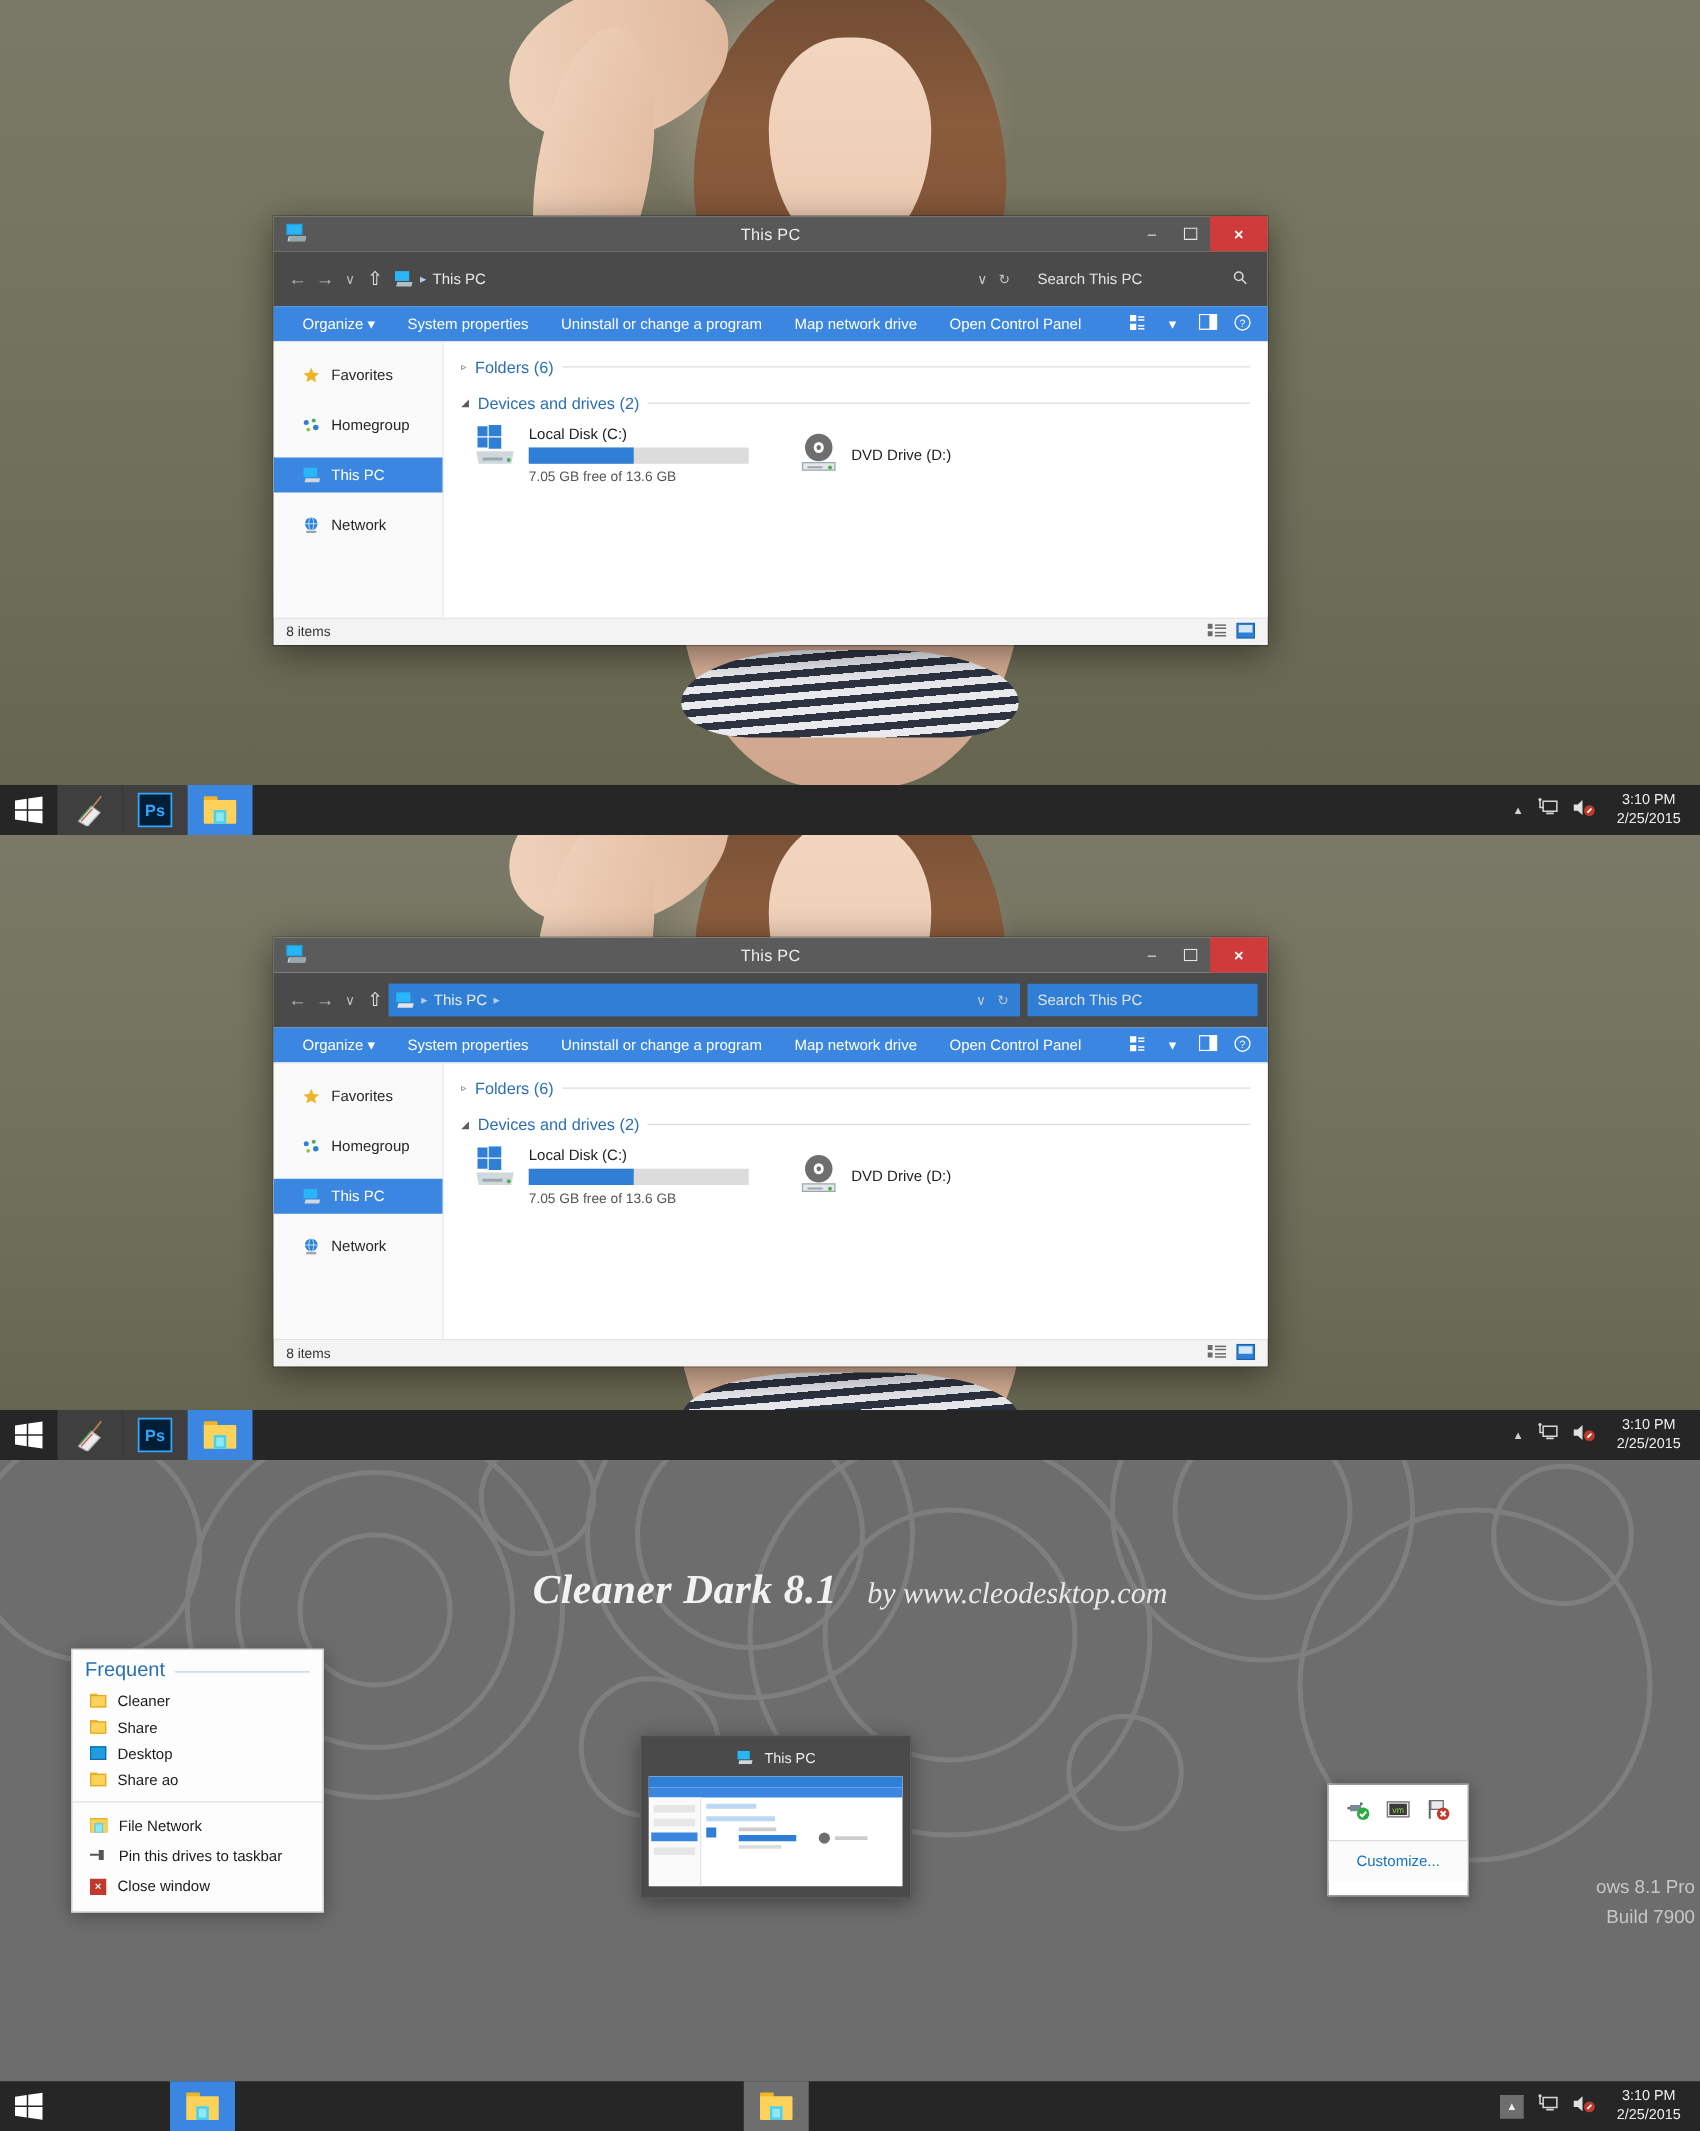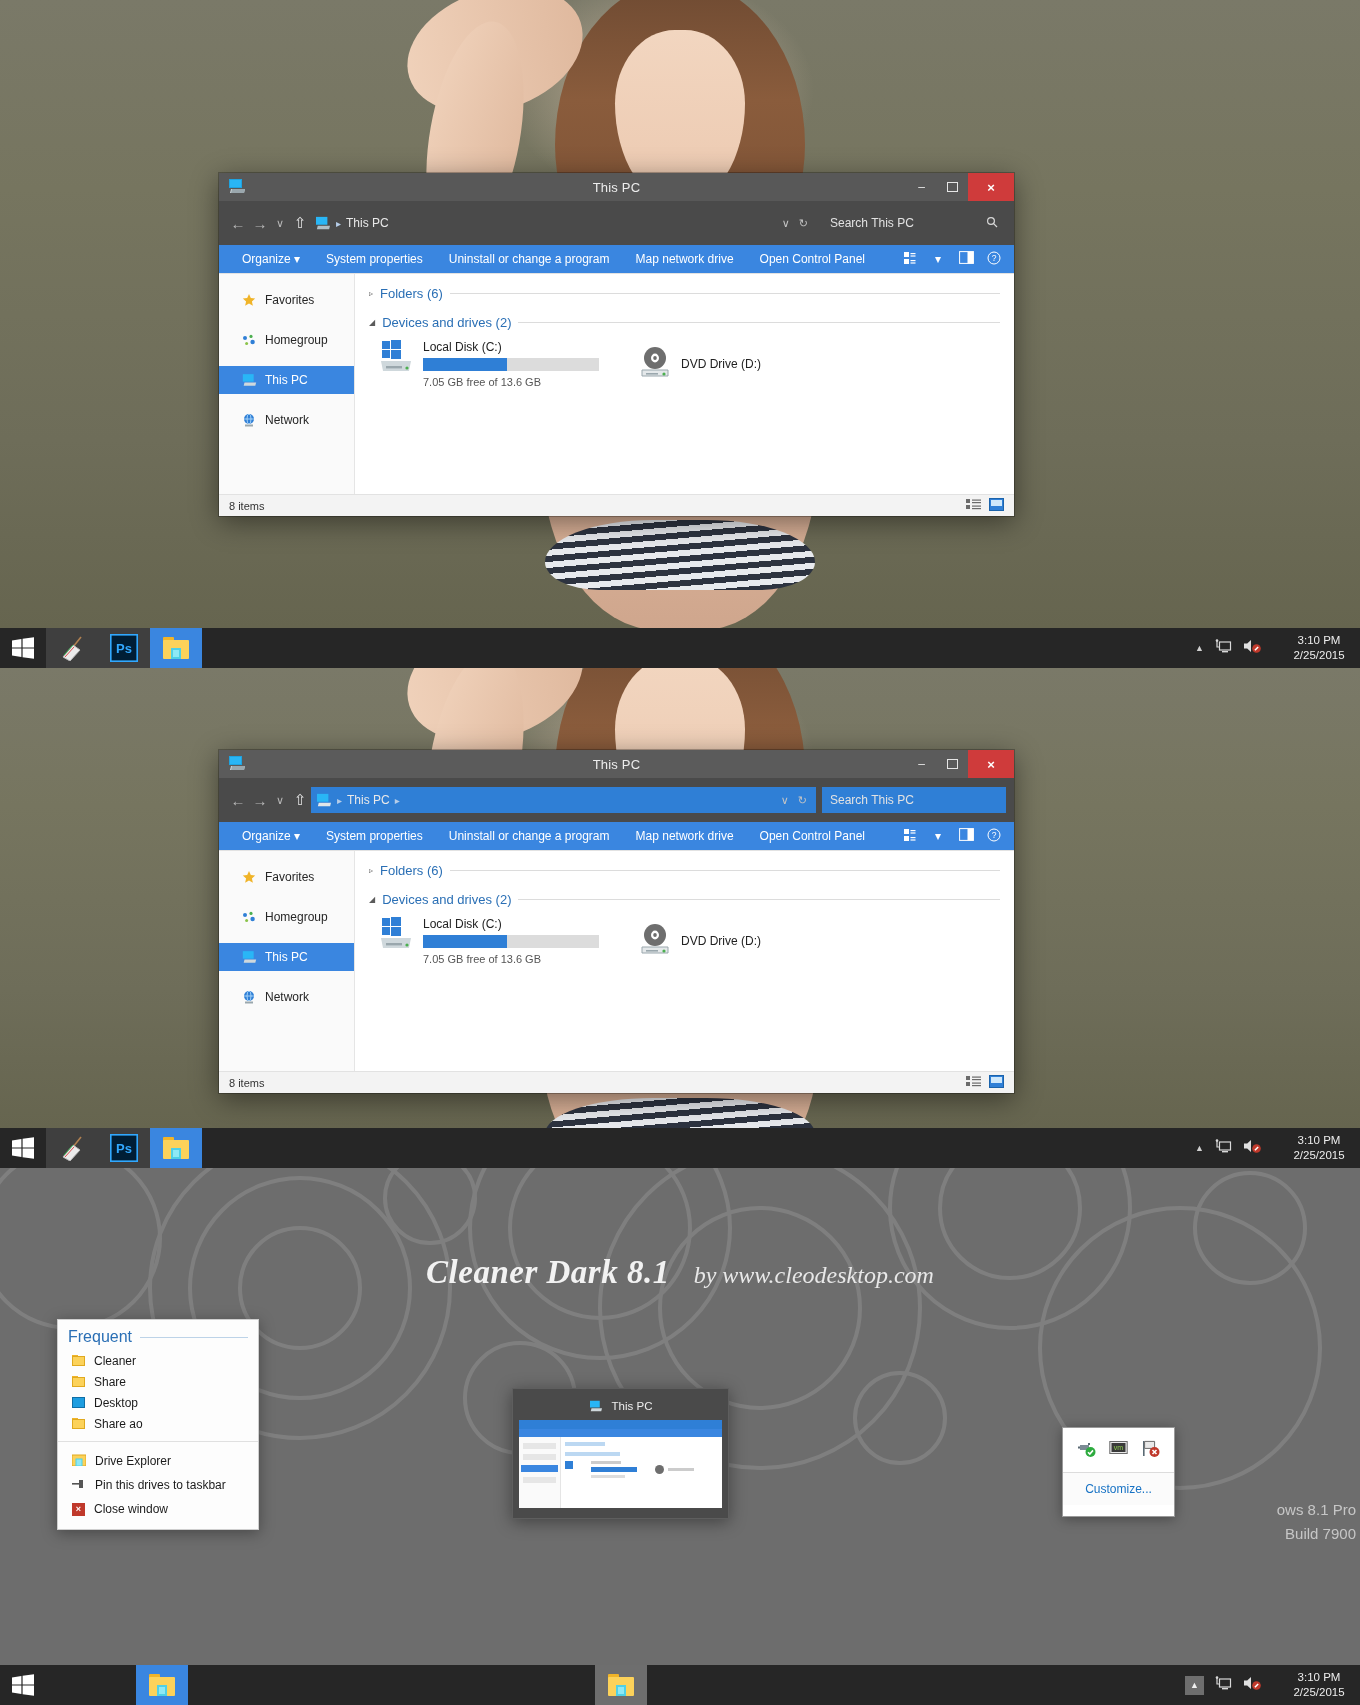--- a/index.html
+++ b/index.html
@@ -131,21 +131,21 @@
   }
   .status .right { margin-left:auto; display:flex; gap:8px; align-items:center;}
 
   
   .taskbar { position:absolute; left:0; width:1360px; height:40px; background:#262626; display:flex; align-items:center; }
   .tb-start { width:46px; height:40px; display:flex; align-items:center; justify-content:center; }
   .tb-btn { width:52px; height:40px; display:flex; align-items:center; justify-content:center; }
   .tb-btn.alt { background:#3f3f3f; }
   .tb-btn.active { background:#3a86e0; }
   .tb-tray { margin-left:auto; display:flex; align-items:center; gap:11px; padding-right:10px; }
-  .tb-clock { text-align:center; color:#ededed; font-size:11.5px; line-height:15px; min-width:62px;margin-left:15px; }
+  .tb-clock { text-align:center; color:#ededed; font-size:11.5px; line-height:15px; min-width:62px; }
 
   
   .ico-folder { width:26px; height:22px; position:relative; }
   .ico-folder .tab { position:absolute; left:0; top:0; width:11px; height:4px; background:#f0b429; border-radius:1px 1px 0 0;}
   .ico-folder .bk { position:absolute; left:0; top:3px; width:26px; height:19px; background:#fcd25a; border-radius:1px;}
   .ico-folder .door { position:absolute; left:8px; top:11px; width:10px; height:11px; background:#8ee8f5; border:2px solid #4fd0e6;}
   .ico-pc { width:100%; height:100%; }
 
   
   .jump {
@@ -760,21 +760,21 @@
     <span>Share ao</span>
   </div>
   <div class="jump-sep"></div>
   <div class="jump-item" style="height:24px;">
     <span>
       <svg width="14" height="12" viewBox="0 0 14 12">
           <rect x="0" y="1" width="14" height="11" fill="#fcd25a" stroke="#e0a91f"></rect>
           <rect x="4" y="5" width="6" height="7" fill="#8ee8f5" stroke="#4fd0e6"></rect>
         </svg>
     </span>
-    <span>Drive Explorer</span>
+    <span>File Network</span>
   </div>
   <div class="jump-item" style="height:24px;">
     <span class="mini-pin">
       <svg width="14" height="12" viewBox="0 0 14 12">
           <rect x="0" y="5" width="7" height="1.6" fill="#555"></rect>
           <rect x="7" y="2" width="4" height="8" fill="#555"></rect>
         </svg>
     </span>
     <span>Pin this drives to taskbar</span>
   </div>

